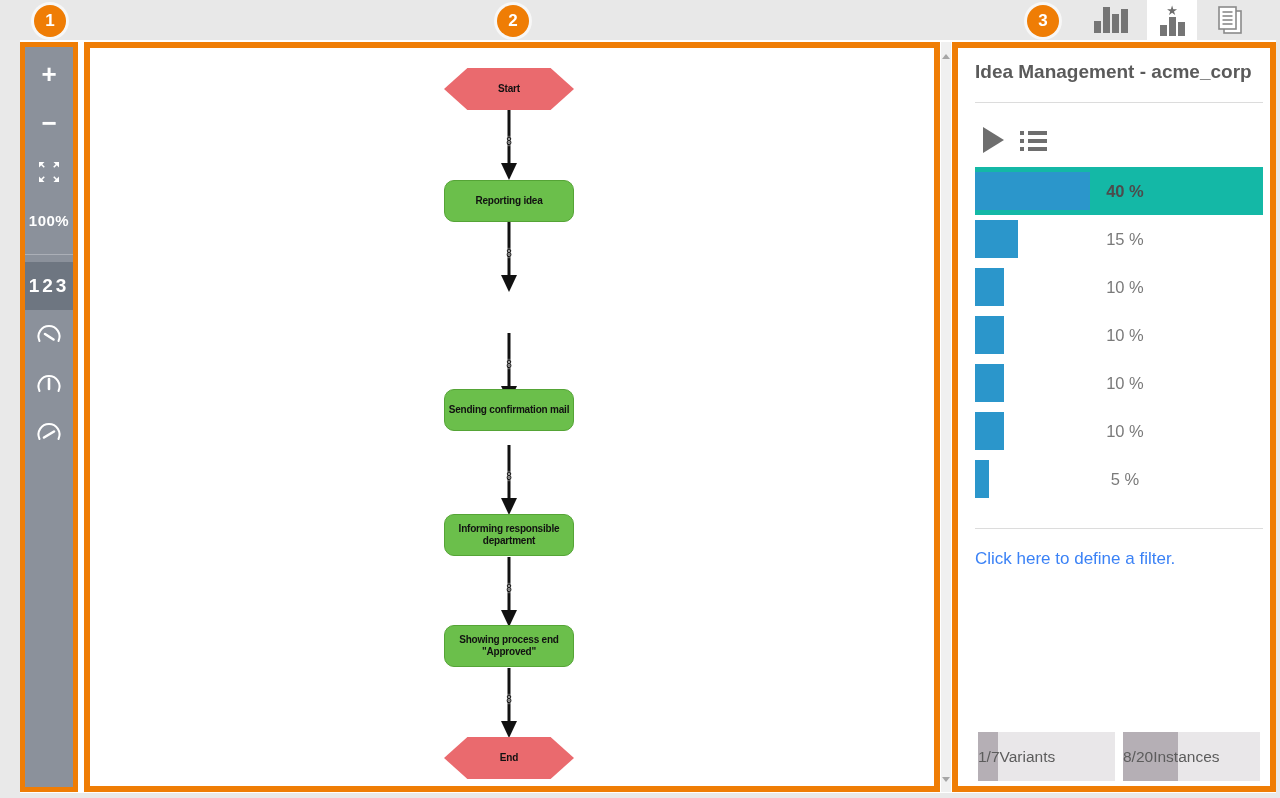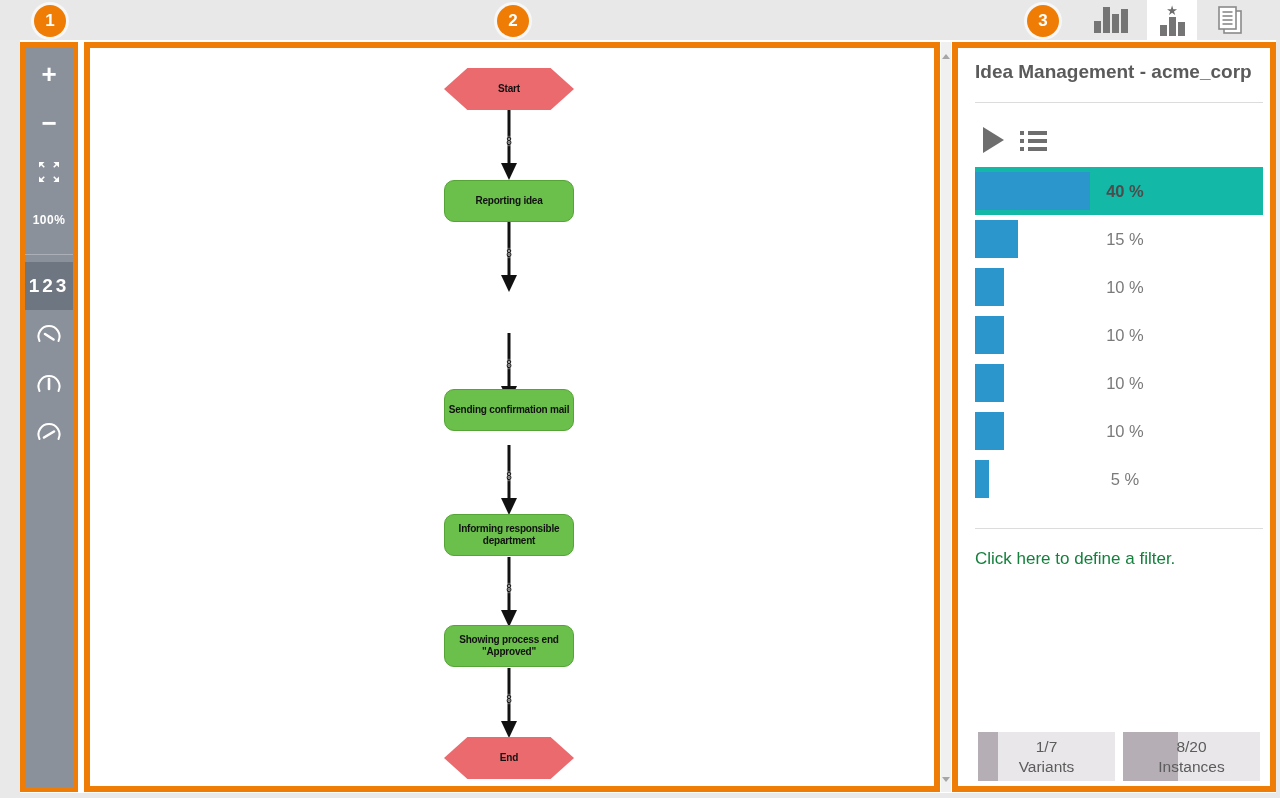--- a/index.html
+++ b/index.html
@@ -38,21 +38,21 @@
   .frame3{left:952px;top:42px;width:324px;height:750px;}
   
   .toolbar{position:relative;width:100%;height:100%;background:#8b919b;}
   .tbtn{
     position:absolute;left:0;width:100%;text-align:center;color:#fff;cursor:pointer;
     display:flex;align-items:center;justify-content:center;
   }
   .tb-plus{top:12px;height:30px;font-size:26px;font-weight:bold;}
   .tb-minus{top:61px;height:30px;font-size:26px;font-weight:bold;}
   .tb-fit{top:111px;height:28px;}
-  .tb-zoomlevel{top:162px;height:22px;font-size:12px;font-weight:bold;letter-spacing:.5px;}
+  .tb-zoomlevel{top:162px;height:22px;font-size:15px;font-weight:bold;letter-spacing:.5px;}
   .tb-seam{position:absolute;left:0;top:207px;width:100%;height:1px;background:rgba(255,255,255,.28);}
   .tb-123{
     top:215px;height:48px;background:#6e7681;font-size:19px;font-weight:bold;letter-spacing:3px;
   }
   .tb-gauge1{top:275px;height:26px;}
   .tb-gauge2{top:325px;height:26px;}
   .tb-gauge3{top:373px;height:26px;}
   
   .canvas{position:relative;width:100%;height:100%;background:#fff;overflow:hidden;}
   .flow-node{
@@ -101,29 +101,29 @@
   .variants{position:absolute;left:17px;top:119px;width:288px;}
   .variant-row{position:relative;height:48px;cursor:pointer;}
   .variant-row.selected{background:#14b8a6;}
   .variant-bar{position:absolute;left:0;top:5px;height:38px;background:#2b96cb;}
   .variant-label{
     position:absolute;left:110px;top:0;width:80px;height:48px;
     display:flex;align-items:center;justify-content:center;
     font-size:16.5px;color:#7a7a7a;
   }
   .variant-row.selected .variant-label{color:#4c4c4c;font-weight:bold;}
-  .filter-hint{position:absolute;left:17px;top:501px;font-size:17px;color:#15803d;cursor:pointer;}
+  .filter-hint{position:absolute;left:17px;top:501px;font-size:17px;color:#3b82f6;cursor:pointer;}
   .stat-box{
     position:absolute;top:684px;width:137px;height:49px;background:#e9e7e9;overflow:hidden;
   }
   .sb1{left:20px;} .sb2{left:165px;}
   .stat-fill{position:absolute;left:0;top:0;height:100%;background:#b5afb5;}
   .stat-text{
-    position:relative;z-index:1;height:100%;display:flex;flex-direction:column;
-    align-items:center;justify-content:center;line-height:1.25;
+    position:relative;z-index:1;height:100%;display:flex;flex-direction:row;
+    align-items:center;line-height:1.25;
     font-size:15.5px;color:#5c5c5c;
   }
   
   .isvg{display:block;}
 </style>
 </head>
 <body>
 
 <div class="topbar">
   <div class="view-icon vi-chart">

